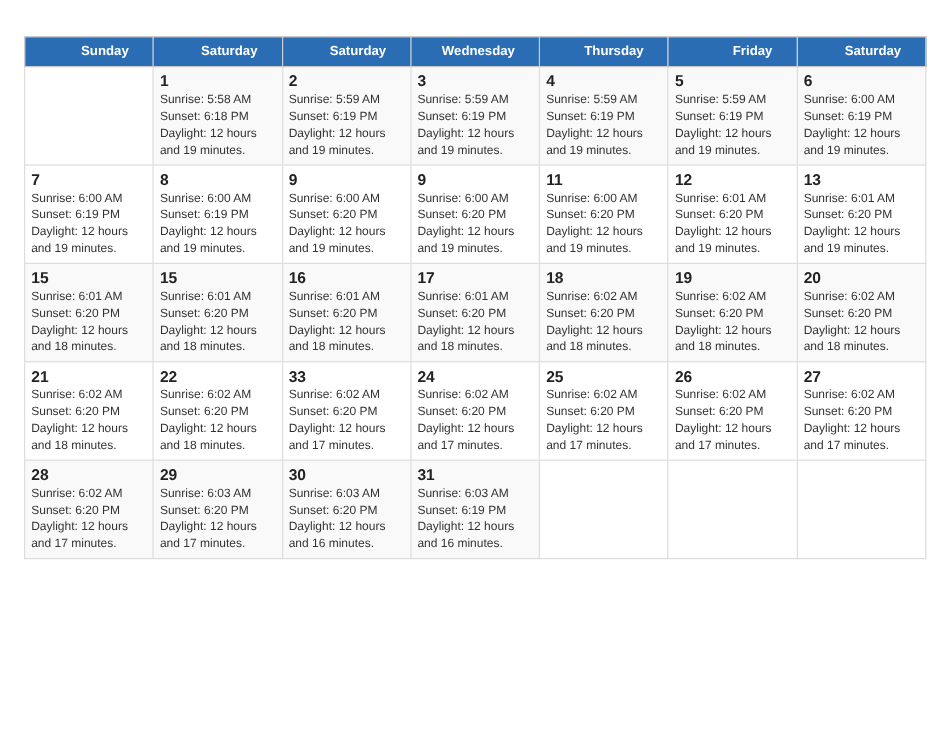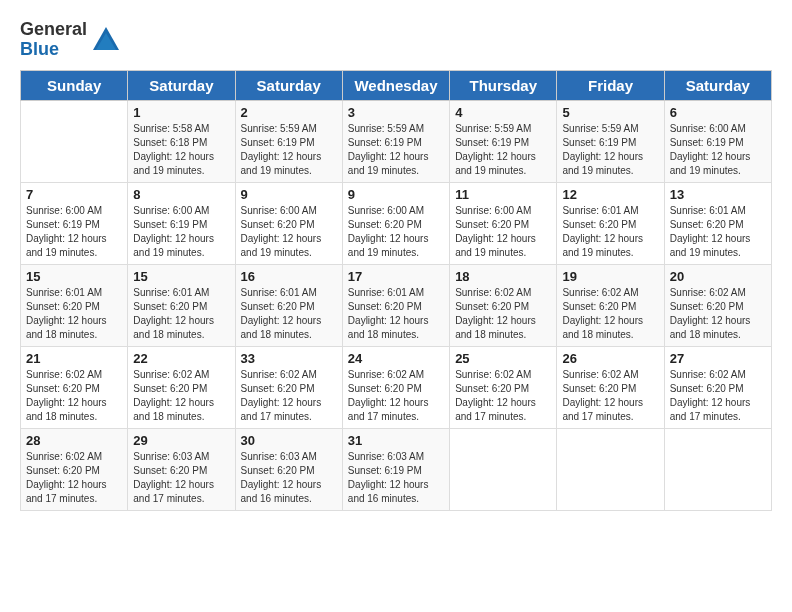--- a/index.html
+++ b/index.html
@@ -55,23 +55,23 @@
     .calendar {
       width: 100%;
       border-collapse: collapse;
       font-size: 11px;
     }
     .calendar thead tr {
       background-color: #2a6db5;
       color: #fff;
     }
     .calendar thead th {
-      padding: 6px 7px;
-      text-align: center;
-      font-size: 15px;
+      padding: 6px 20px;
+      text-align: right;
+      font-size: 11px;
       font-weight: bold;
       border: 1px solid #ccc;
     }
     .calendar tbody tr {
       border-bottom: 1px solid #ddd;
     }
     .calendar tbody td {
       vertical-align: top;
       padding: 4px 5px;
       border: 1px solid #ddd;
@@ -95,30 +95,20 @@
       line-height: 1.4;
     }
     .empty-cell {
       background: #fff !important;
     }
   </style>
 </head>
 <body>
 
 <div class="header-area">
-  <div class="logo">
-    <div class="logo-text">
-      <span class="logo-general">General</span>
-      <span class="logo-blue">Blue</span>
-    </div>
-    <svg class="logo-icon" viewBox="0 0 30 30">
-      <polygon points="15,2 28,25 2,25" fill="#1a6aad"></polygon>
-      <polygon points="15,8 25,25 5,25" fill="#2a8fd1" opacity="0.5"></polygon>
-    </svg>
-  </div>
 </div>
 
 <table class="calendar">
   <thead>
     <tr>
     <th>Sunday</th>
         <th>Saturday</th>
         <th>Saturday</th>
         <th>Wednesday</th>
         <th>Thursday</th>

